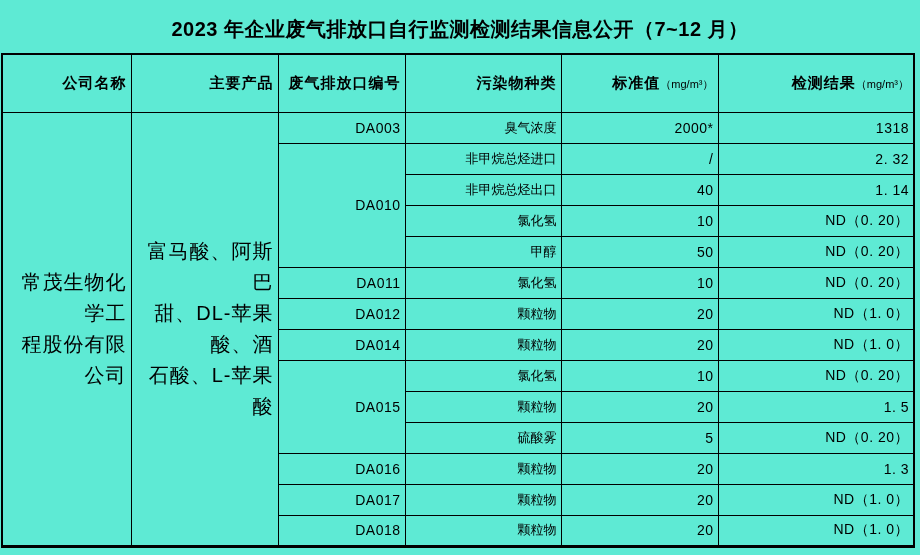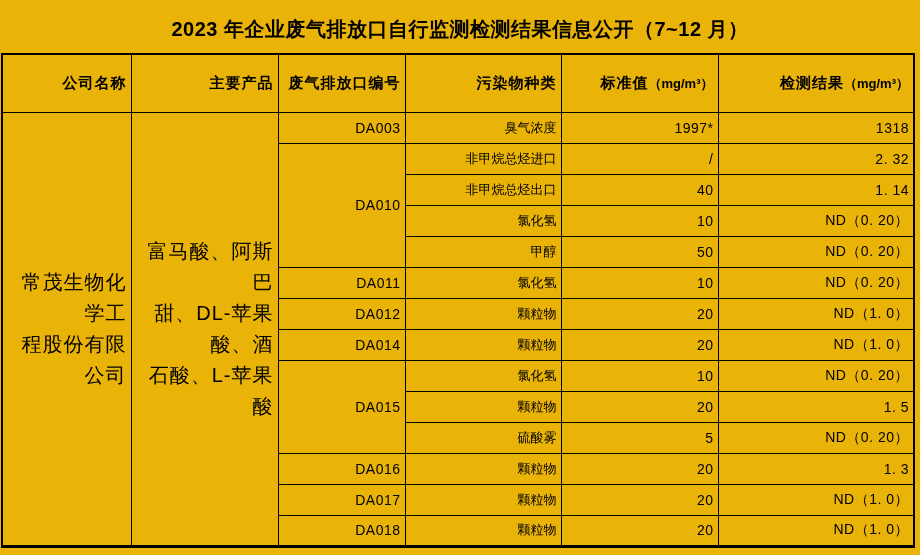--- a/index.html
+++ b/index.html
@@ -6,21 +6,21 @@
     margin: 0;
     padding: 0;
     background: #ffffff;
     color: #000000;
     font-family: "Liberation Sans", sans-serif;
   }
   .page {
     position: relative;
     width: 920px;
     height: 555px;
-    background: #eab308;
+    background: #5eead4;
     overflow: hidden;
   }
   .title {
     margin: 0;
     padding-top: 16px;
     padding-bottom: 11px;
     text-align: center;
     font-size: 20px;
     font-weight: bold;
     letter-spacing: 0.5px;
@@ -48,22 +48,22 @@
     overflow: hidden;
   }
   thead tr { height: 58px; }
   tbody tr { height: 31px; }
   th {
     font-size: 15px;
     font-weight: 600;
     letter-spacing: 1px;
   }
   th .unit {
-    font-size: 13px;
-    font-weight: 700;
+    font-size: 11px;
+    font-weight: 400;
     letter-spacing: 0;
   }
   td { font-size: 13px; }
   td.latin {
     font-size: 14px;
     letter-spacing: 0.5px;
   }
   td.wrap-cell {
     white-space: pre-line;
     line-height: 1.55;
@@ -110,21 +110,21 @@
     </thead>
     <tbody>
         <tr>
           <td class="wrap-cell" rowspan="14">常茂生物化学工
 程股份有限公司</td>
           <td class="wrap-cell" rowspan="14">富马酸、阿斯巴
 甜、DL-苹果酸、酒
 石酸、L-苹果酸</td>
           <td class="latin">DA003</td>
           <td>臭气浓度</td>
-          <td class="latin">1997*</td>
+          <td class="latin">2000*</td>
           <td class="latin">1318</td>
         </tr>
         <tr>
           <td class="latin" rowspan="4">DA010</td>
           <td>非甲烷总烃进口</td>
           <td class="latin">/</td>
           <td class="latin">2. 32</td>
         </tr>
         <tr>
           <td>非甲烷总烃出口</td>

